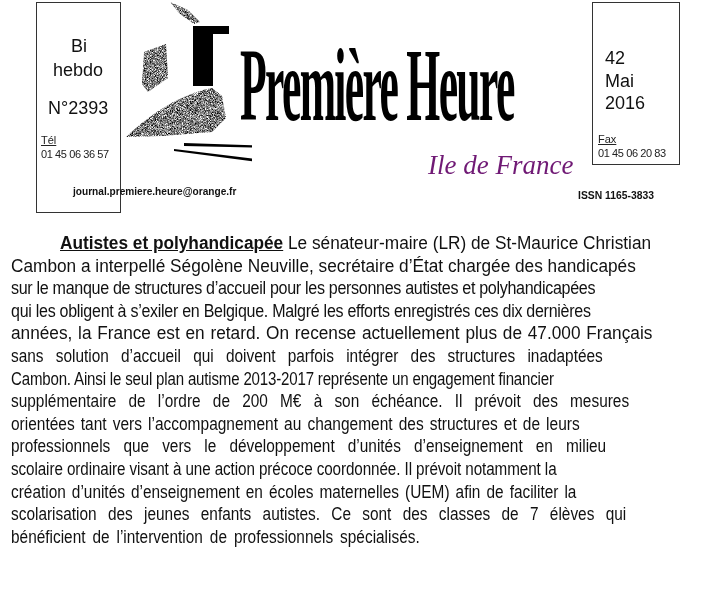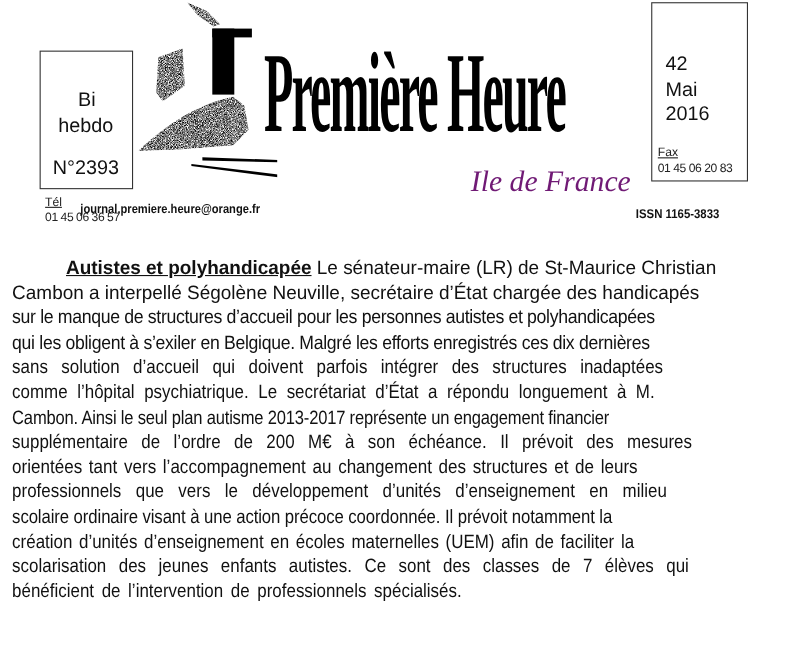--- a/index.html
+++ b/index.html
@@ -1,19 +1,19 @@
 <!DOCTYPE html>
 <html><head>
 <meta charset="utf-8">
 <style>
   html, body { margin: 0; padding: 0; background: #ffffff; }
   body { width: 723px; height: 589px; position: relative; overflow: hidden; color: #111; font-family: "Liberation Sans", sans-serif; }
 
   .side-box { position: absolute; border: 1.5px solid #333; box-sizing: border-box; background: #fff; }
-  .box-left { left: 36px; top: 2px; width: 85px; height: 126px; margin-top: 44px; }
+  .box-left { left: 36px; top: 2px; width: 85px; height: 211px; }
   .box-right { left: 592px; top: 2px; width: 88px; height: 163px; }
   .box-big { position: absolute; font-size: 18px; line-height: 22px; color: #111; }
   .box-small { position: absolute; font-size: 11px; line-height: 13px; color: #222; }
 
   .logo { position: absolute; left: 122px; top: 0px; width: 130px; height: 175px; }
   .masthead-title { position: absolute; left: 240px; top: 22px; width: 340px; height: 125px;
     font-family: "Liberation Serif", serif; font-weight: bold; font-size: 104px; line-height: 125px;
     letter-spacing: -4px; transform: scaleX(0.42); transform-origin: left top; white-space: nowrap; color: #000; }
   .masthead-sub { position: absolute; left: 428px; top: 150px; font-family: "Liberation Serif", serif; font-style: italic; font-size: 27px; line-height: 30px; color: #701a75; white-space: nowrap; }
 
@@ -74,22 +74,22 @@
 
 <div class="article">
   <div class="line" style="padding-left:49px;">
     <span class="txt" style="transform:scaleX(0.985);">
       <span class="headline">Autistes et polyhandicapée</span><span> Le sénateur-maire (LR) de St-Maurice Christian</span>
     </span>
   </div>
   <div class="line"><span class="txt" style="transform:scaleX(0.985);">Cambon a interpellé Ségolène Neuville, secrétaire d’État chargée des handicapés</span></div>
   <div class="line"><span class="txt" style="transform:scaleX(0.92); letter-spacing:-0.35px;">sur le manque de structures d’accueil pour les personnes autistes et polyhandicapées</span></div>
   <div class="line"><span class="txt" style="transform:scaleX(0.915); letter-spacing:-0.3px;">qui les obligent à s’exiler en Belgique. Malgré les efforts enregistrés ces dix dernières</span></div>
+  <div class="line"><span class="txt" style="transform:scaleX(0.985); word-spacing:1px;">années, la France est en retard. On recense actuellement plus de 47.000 Français</span></div>
   <div class="line"><span class="txt" style="transform:scaleX(0.88); word-spacing:9px;">sans solution d’accueil qui doivent parfois intégrer des structures inadaptées</span></div>
-  <div class="line"><span class="txt" style="transform:scaleX(0.88); word-spacing:5px;">comme l’hôpital psychiatrique. Le secrétariat d’État a répondu longuement à M.</span></div>
   <div class="line"><span class="txt" style="transform:scaleX(0.86); letter-spacing:-0.2px;">Cambon.  Ainsi le seul plan autisme 2013-2017 représente un engagement financier</span></div>
   <div class="line"><span class="txt" style="transform:scaleX(0.88); word-spacing:9px;">supplémentaire de l’ordre de 200 M€ à son échéance. Il prévoit des mesures</span></div>
   <div class="line"><span class="txt" style="transform:scaleX(0.885); word-spacing:2px;">orientées tant vers l’accompagnement au changement des structures et de leurs</span></div>
   <div class="line"><span class="txt" style="transform:scaleX(0.88); word-spacing:10px;">professionnels que vers le développement d’unités d’enseignement en milieu</span></div>
   <div class="line"><span class="txt" style="transform:scaleX(0.87); letter-spacing:-0.1px;">scolaire ordinaire visant à une action précoce coordonnée. Il prévoit notamment la</span></div>
   <div class="line"><span class="txt" style="transform:scaleX(0.88); word-spacing:2px;">création d’unités d’enseignement en écoles maternelles (UEM) afin de faciliter la</span></div>
   <div class="line"><span class="txt" style="transform:scaleX(0.88); word-spacing:8px;">scolarisation des jeunes enfants autistes. Ce sont des classes de 7 élèves qui</span></div>
   <div class="line"><span class="txt" style="transform:scaleX(0.88); word-spacing:3px;">bénéficient de l’intervention de professionnels spécialisés.</span></div>
 </div>
 

